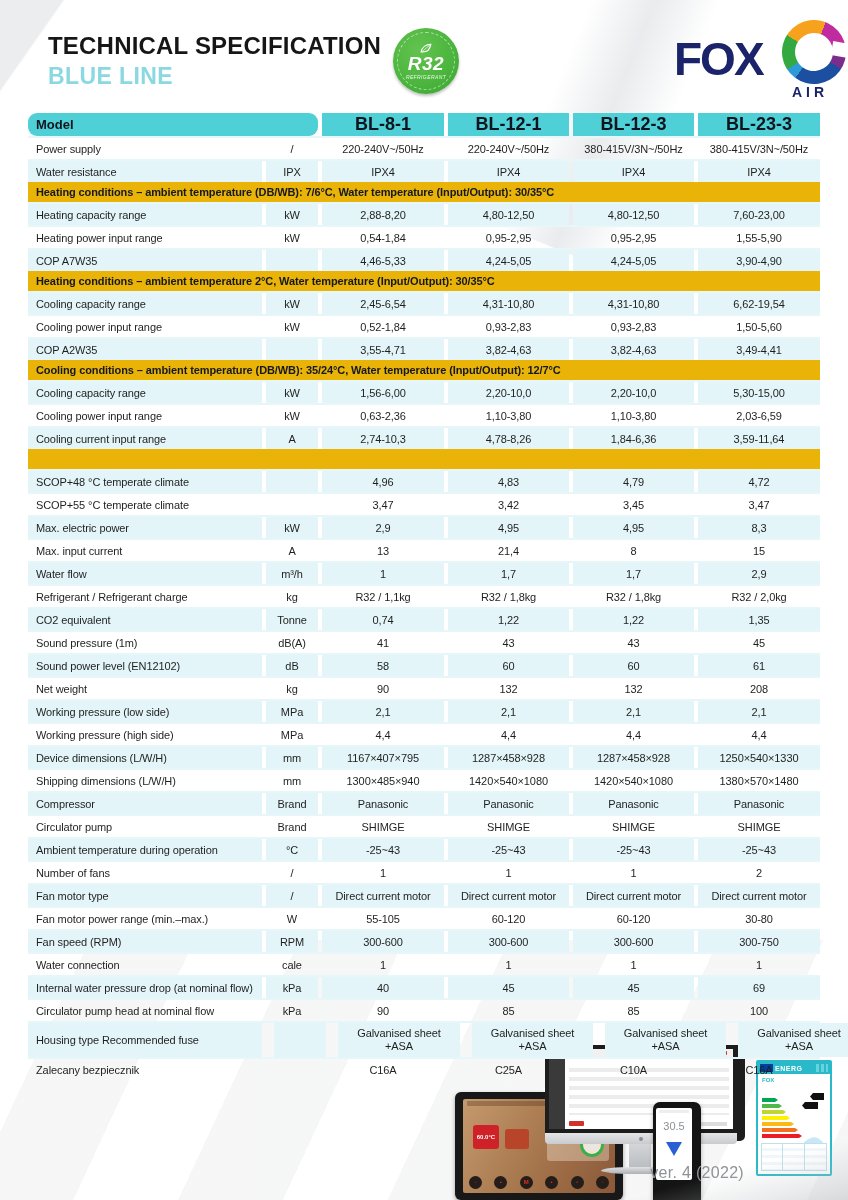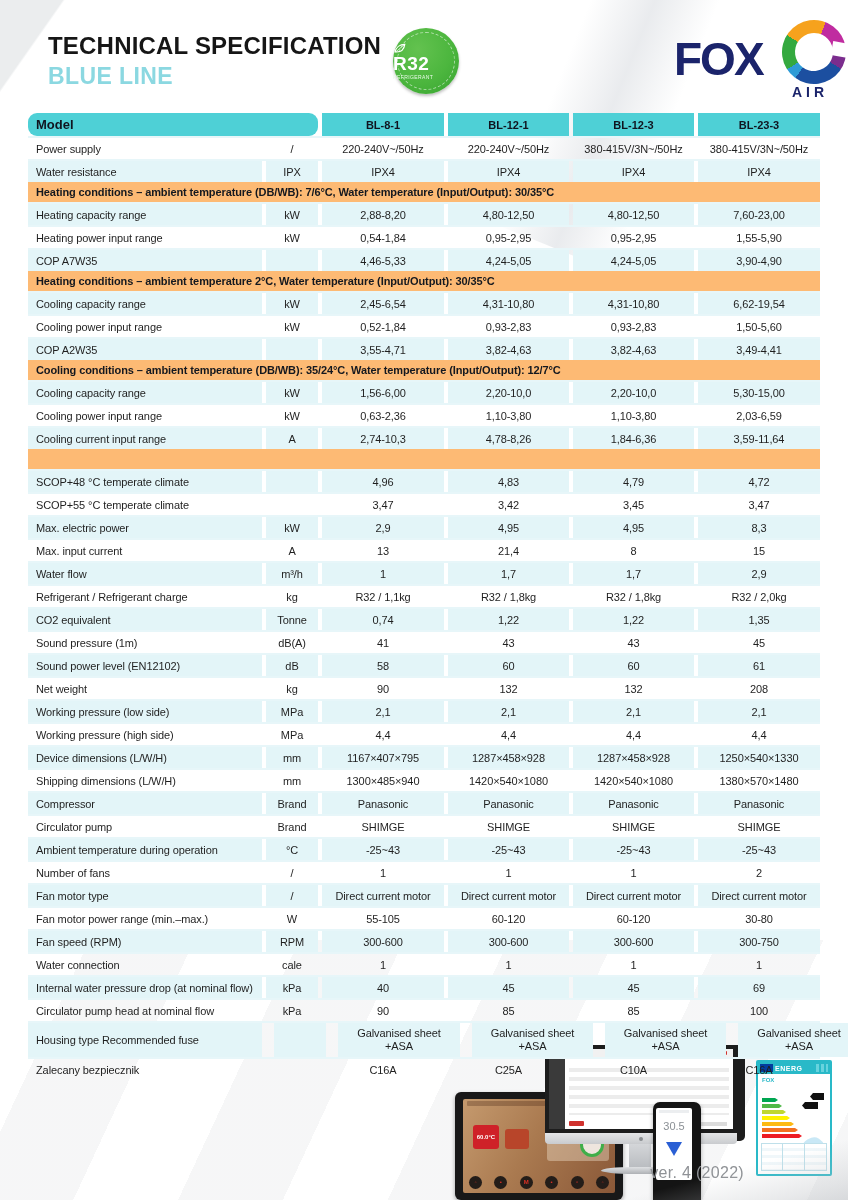--- a/index.html
+++ b/index.html
@@ -17,21 +17,21 @@
         background:linear-gradient(to top left,rgba(190,193,197,.55) 0%,rgba(190,193,197,.35) 12%,rgba(255,255,255,0) 38%);}
 
   
   .doc-header{position:absolute;top:0;left:16px;width:100%;height:110px;z-index:2;}
   .page-title{position:absolute;left:32px;top:32px;font-size:24px;font-weight:bold;color:#161616;letter-spacing:.2px;}
   .page-subtitle{position:absolute;left:32px;top:63px;font-size:23px;font-weight:bold;color:#8bd8e1;letter-spacing:.4px;}
 
   
   .r32-badge{position:absolute;left:377px;top:28px;width:66px;height:66px;border-radius:50%;
         background:radial-gradient(circle at 38% 32%,#63c24f 0%,#4cb63e 55%,#37a230 100%);
-        box-shadow:0 2px 3px rgba(0,0,0,.25);display:flex;flex-direction:column;justify-content:center;}
+        box-shadow:0 2px 3px rgba(0,0,0,.25);display:flex;flex-direction:column;align-items:center;justify-content:center;font-style:italic;}
   .r32-inner{position:absolute;inset:4px;border-radius:50%;border:1px dashed rgba(255,255,255,.55);}
   .r32-leaf{width:14px;height:11px;margin-top:1px;}
   .r32-code{font-size:19px;font-weight:bold;color:#ffffff;line-height:1;letter-spacing:.5px;}
   .r32-caption{font-size:5px;color:#eafbe8;letter-spacing:.4px;margin-top:1px;}
 
   
   .fox-logo{position:absolute;left:658px;top:18px;width:170px;height:85px;}
   .fox-word{position:absolute;left:0;top:18px;font-size:46px;font-weight:bold;color:#1b246b;letter-spacing:-2px;line-height:1;}
   .fox-swirl{position:absolute;left:108px;top:2px;width:64px;height:64px;border-radius:50%;
         background:conic-gradient(from -50deg,#f6a21d 0 22%,#c02ca0 22% 38%,#7b2d8e 38% 50%,#1c4fa0 50% 76%,#2e9bd6 76% 82%,#34a93f 82% 100%);
@@ -39,23 +39,23 @@
   .fox-swirl::after{content:"";position:absolute;inset:13px;background:#ffffff;border-radius:50%;}
   .fox-swirl::before{content:"";position:absolute;right:-2px;top:26px;width:16px;height:14px;background:#ffffff;
         transform:rotate(18deg);z-index:1;}
   .fox-air{position:absolute;left:118px;top:66px;font-size:14px;font-weight:bold;color:#1b246b;letter-spacing:4px;}
 
   
   .spec-table{position:absolute;left:28px;top:113px;width:792px;z-index:2;}
   .t-row{display:grid;column-gap:4px;}
   .t-row.header{grid-template-columns:290px 122px 121px 121px 122px;height:23px;}
   .t-row.header .cell{background:#4ed0d6;display:flex;align-items:center;justify-content:center;
-        font-weight:bold;font-size:11px;color:#10141f;}
+        font-weight:bold;font-size:18px;color:#10141f;}
   .t-row.header .h-label{justify-content:flex-start;padding-left:8px;font-size:13px;border-radius:9px;}
-  .t-row.section{grid-template-columns:1fr;height:20px;background:#fdba74;align-items:center;}
+  .t-row.section{grid-template-columns:1fr;height:20px;background:#eab308;align-items:center;}
   .c-section{font-size:11px;font-weight:bold;color:#14181f;padding-left:8px;letter-spacing:-.1px;}
   .t-row.data{grid-template-columns:234px 52px 122px 121px 121px 122px;height:21px;align-items:stretch;
         border-top:2px solid #e7f6f9;}
   .t-row.data .cell{display:flex;align-items:center;justify-content:center;font-size:11px;color:#1f1f1f;
         letter-spacing:-.1px;}
   .t-row.data .c-label{justify-content:flex-start;padding-left:8px;text-align:center;}
   .t-row.data.tint .cell{background:#e3f5f8;}
   .t-row.data.tall{height:34px;gap:12px;}
   .t-row.data.tall .c-val{text-align:center;line-height:1.15;}
   .t-row.data .c-val{white-space:pre-line;}

